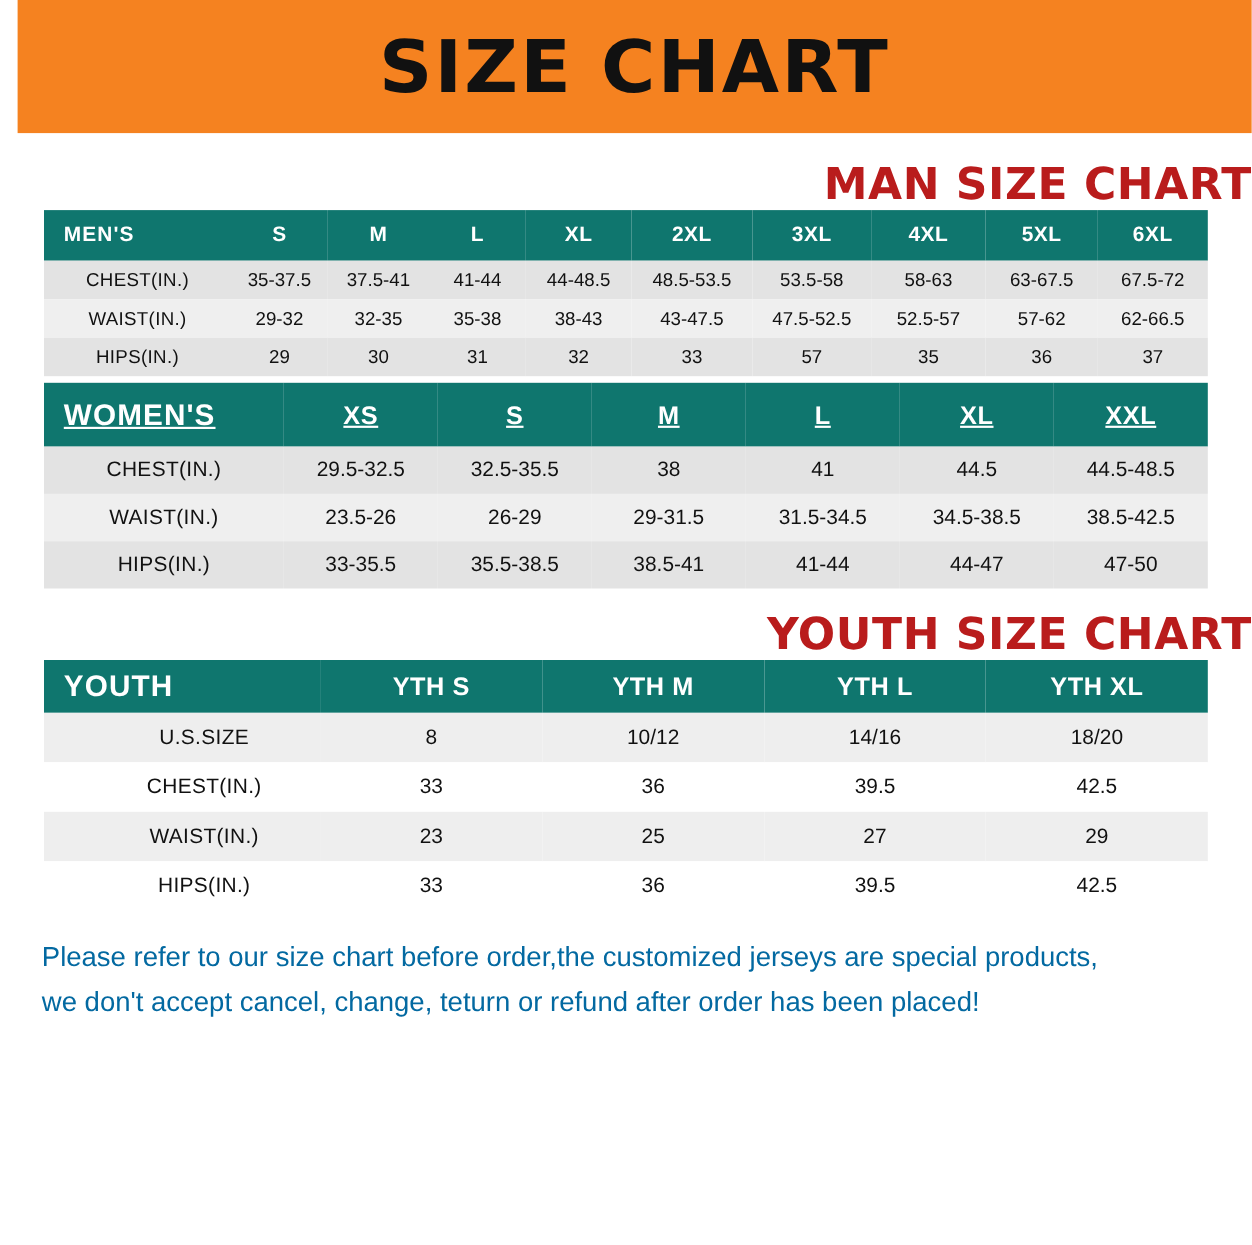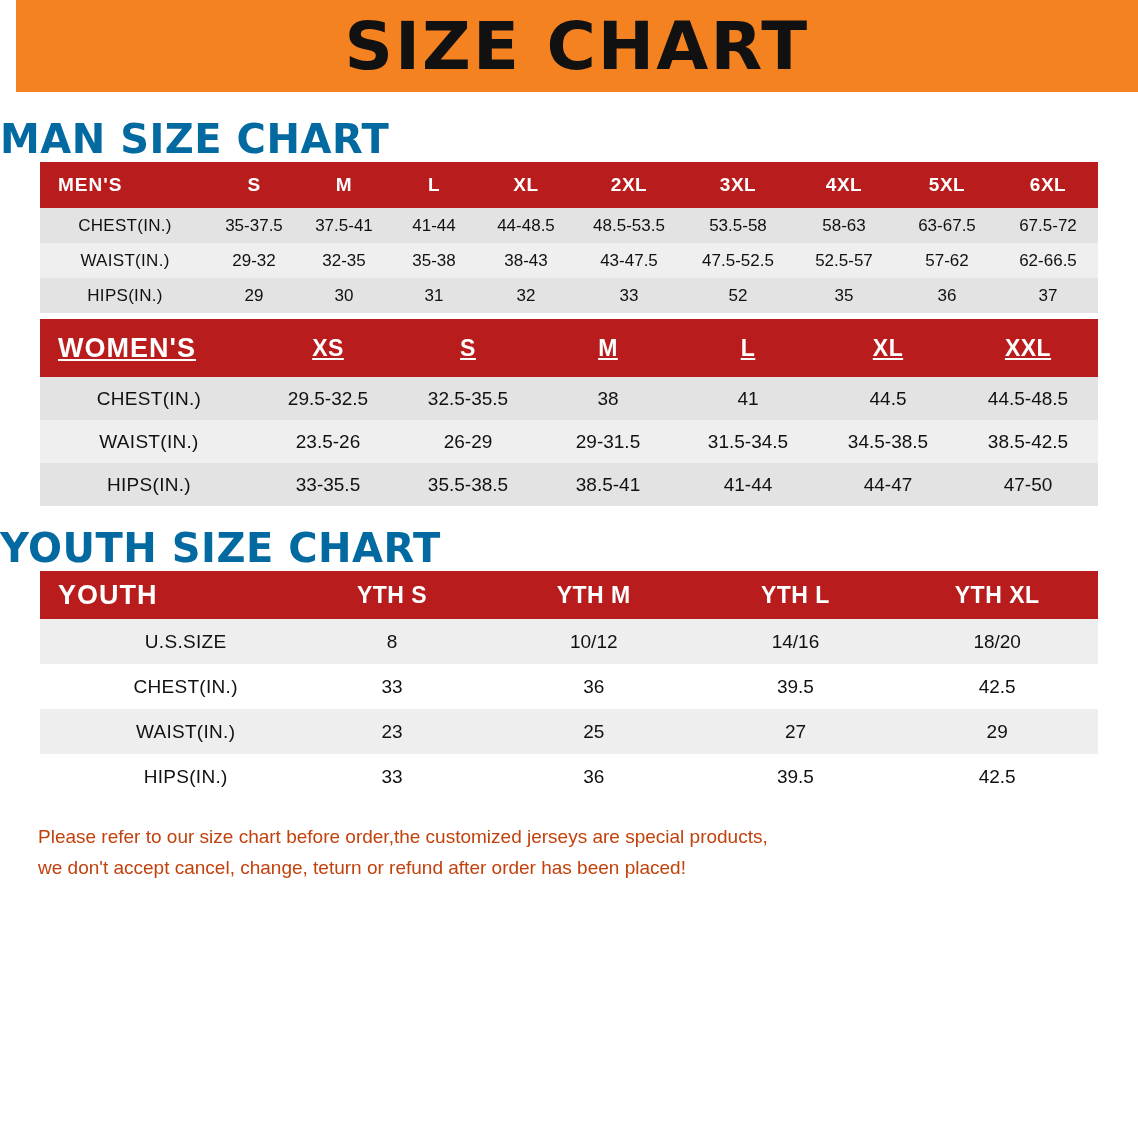--- a/index.html
+++ b/index.html
@@ -16,67 +16,67 @@
   }
   .page {
     width: 1138px;
     height: 1132px;
     position: relative;
     background: #ffffff;
   }
 
   
   .banner {
-    height: 92px;
+    height: 121px;
     background: #f58220;
     display: flex;
     align-items: center;
     justify-content: center;
     margin-left: 16px;
   }
   .banner-title {
     font-family: "DejaVu Sans", sans-serif;
     font-weight: bold;
     font-size: 66px;
     letter-spacing: 2px;
     color: #111111;
     line-height: 1;
     margin-top: 2px;
     transform: scaleX(1.02);
   }
 
   
   .section-title {
-    text-align: left;
+    text-align: right;
     font-family: "DejaVu Sans", sans-serif;
     font-weight: bold;
     font-size: 40px;
     letter-spacing: 0.5px;
-    color: #0369a1;
+    color: #b91c1c;
   }
   .mst { margin-top: 24px; }
   .wst { margin-top: 34px; }
   .yst { margin-top: 19px; }
 
   
   .tbl-wrap {
     margin: 0 40px;
   }
   table {
     border-collapse: collapse;
     width: 1058px;
     table-layout: fixed;
   }
   table td, table th {
     padding: 0;
     text-align: center;
     font-family: "Liberation Sans", sans-serif;
   }
   thead tr {
-    background: #b91c1c;
+    background: #0f766e;
     border-radius: 15px;
   }
   thead th {
     color: #ffffff;
     font-weight: bold;
     letter-spacing: 0.5px;
   }
   .rowlabel {
     text-align: center;
     letter-spacing: 0.3px;
@@ -109,23 +109,23 @@
   #youth-table thead th { height: 48px; font-size: 23px; }
   #youth-table tbody td { height: 45px; font-size: 19px; }
   #youth-table tbody tr.odd { background: #eeeeee; }
   #youth-table tbody tr.even { background: #ffffff; }
   #youth-table .rowlabel { font-size: 19px; padding-left: 40px; }
   #youth-table .hdr-label { font-size: 27px; }
 
   
   .note {
     margin: 22px 38px 0 38px;
-    color: #c2410c;
+    color: #0369a1;
     font-family: "Liberation Sans", sans-serif;
-    font-size: 19px;
+    font-size: 25px;
     line-height: 1.65;
     text-align: left;
   }
   .note-line { display: block; }
 </style>
 </head>
 <body>
 
 <div class="page">
 
@@ -188,21 +188,21 @@
           <td>57-62</td>
           <td>62-66.5</td>
         </tr>
         <tr class="odd">
           <td class="rowlabel">HIPS(IN.)</td>
           <td>29</td>
           <td>30</td>
           <td>31</td>
           <td>32</td>
           <td>33</td>
-          <td>52</td>
+          <td>57</td>
           <td>35</td>
           <td>36</td>
           <td>37</td>
         </tr>
       </tbody>
     </table>
   </div>
 
 
   <div class="tbl-wrap">

